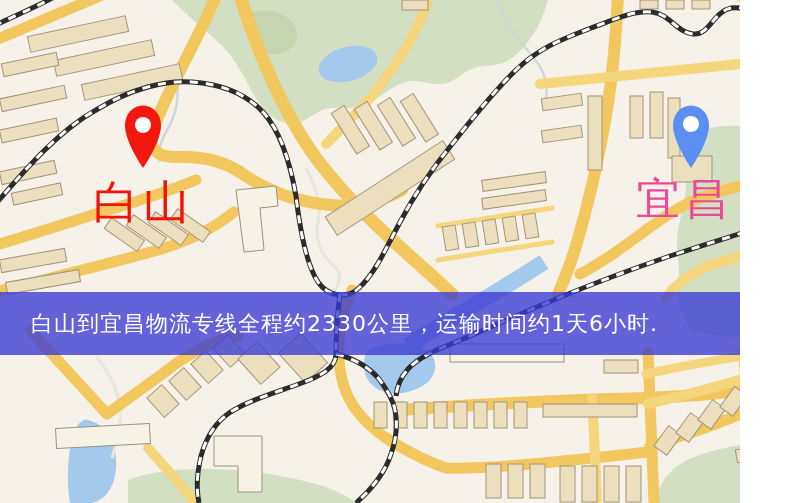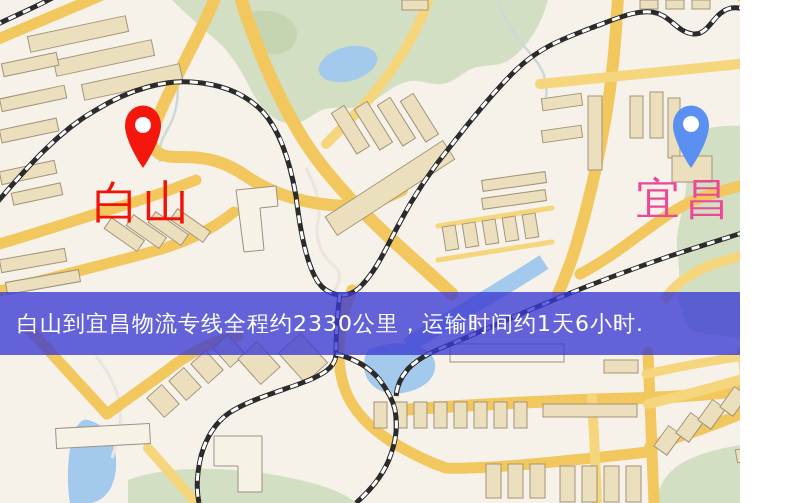--- a/index.html
+++ b/index.html
@@ -6,21 +6,21 @@
   .stage{position:relative;width:740px;height:503px;overflow:hidden;
          font-family:"DejaVu Sans","Liberation Sans",sans-serif;}
   .basemap{position:absolute;left:0;top:0;filter:blur(0.35px);}
   .pin{position:absolute;width:42px;height:66px;}
   .pin svg{width:100%;height:100%;display:block;}
   .place-label{position:absolute;line-height:1;font-weight:400;white-space:nowrap;}
   .origin-label{left:93px;top:179px;font-size:46px;letter-spacing:4px;color:#f11307;}
   .dest-label{left:636px;top:177px;font-size:44px;letter-spacing:5px;color:#ec4899;}
   .banner{position:absolute;left:0;top:292px;width:800px;height:63px;
           background:rgba(58,58,212,0.78);display:flex;align-items:center;
-          padding-left:17px;box-sizing:border-box;}
+          padding-left:31px;box-sizing:border-box;}
   .banner span{color:#ffffff;font-size:22px;letter-spacing:1px;white-space:nowrap;}
   
   .road{fill:none;stroke:#f2c75e;stroke-linecap:round;stroke-linejoin:round;}
   .road2{fill:none;stroke:#f5d67c;stroke-linecap:round;stroke-linejoin:round;}
   .rb{fill:none;stroke:#2b2b2b;stroke-width:5;}
   .rd{fill:none;stroke:#ffffff;stroke-width:3;stroke-dasharray:8 8;}
   .bld{fill:#ebdfbd;stroke:#a3947a;stroke-width:1;}
   .bldw{fill:#f6f2e6;stroke:#9b9183;stroke-width:1;}
   .park{fill:#d3dfc3;}
   .parkd{fill:#c5d5b2;}

